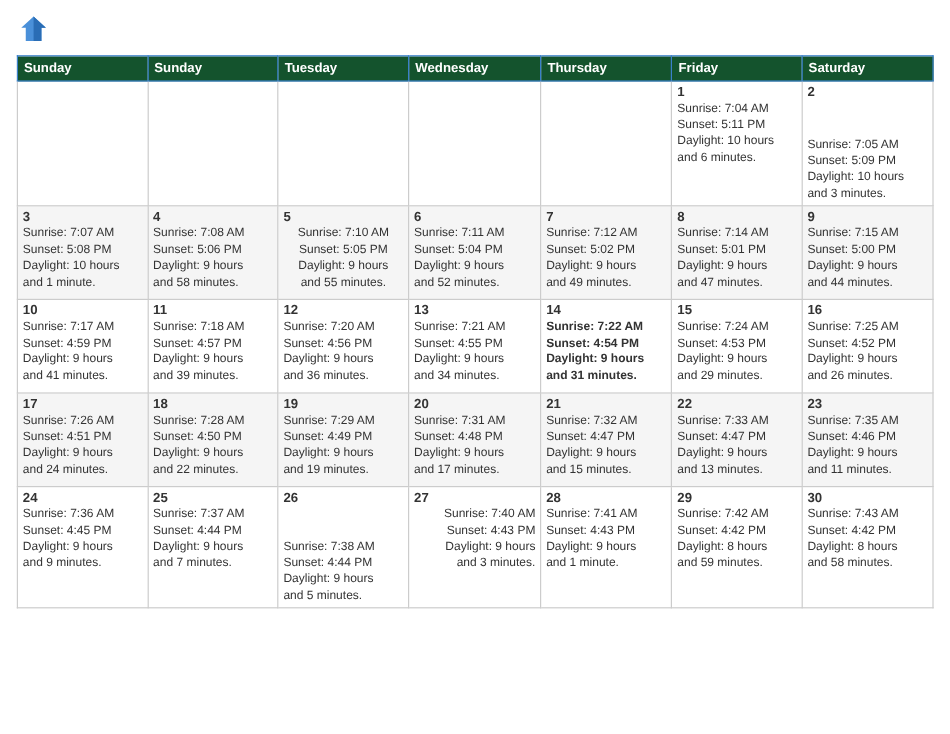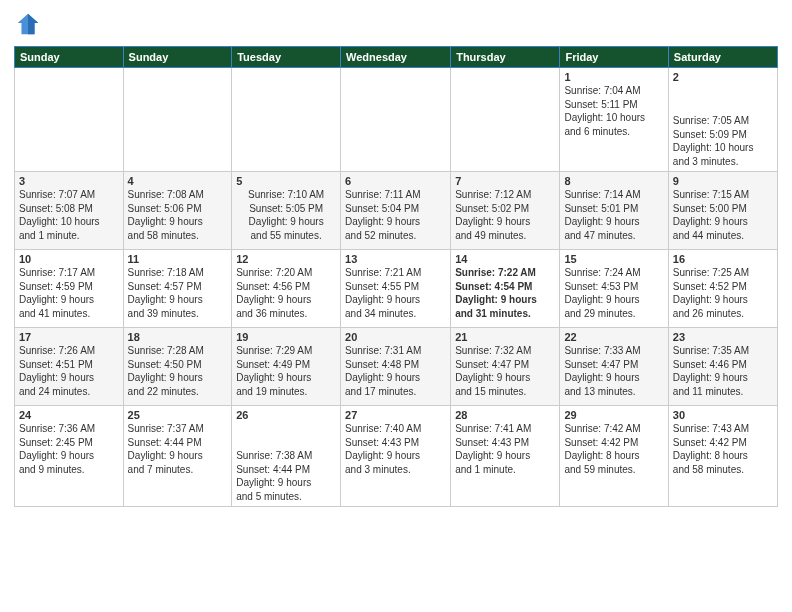--- a/index.html
+++ b/index.html
@@ -306,41 +306,41 @@
             <div class="day-info" style="white-space: pre-line;">Sunrise: 7:35 AM
 Sunset: 4:46 PM
 Daylight: 9 hours
 and 11 minutes.</div>
           </td>
         </tr>
         <tr>
           <td>
             <span class="day-num">24</span>
             <div class="day-info" style="white-space: pre-line;">Sunrise: 7:36 AM
-Sunset: 2:45 PM
+Sunset: 4:45 PM
 Daylight: 9 hours
 and 9 minutes.</div>
           </td>
           <td>
             <span class="day-num">25</span>
             <div class="day-info" style="white-space: pre-line;">Sunrise: 7:37 AM
 Sunset: 4:44 PM
 Daylight: 9 hours
 and 7 minutes.</div>
           </td>
           <td>
             <span class="day-num">26</span>
             <div class="day-info" style="white-space: pre-line; margin-top: 28px;">Sunrise: 7:38 AM
 Sunset: 4:44 PM
 Daylight: 9 hours
 and 5 minutes.</div>
           </td>
           <td>
             <span class="day-num">27</span>
-            <div class="day-info" style="white-space: pre-line;">Sunrise: 7:40 AM
+            <div class="day-info" style="white-space: pre-line; text-align: right;">Sunrise: 7:40 AM
 Sunset: 4:43 PM
 Daylight: 9 hours
 and 3 minutes.</div>
           </td>
           <td>
             <span class="day-num">28</span>
             <div class="day-info" style="white-space: pre-line;">Sunrise: 7:41 AM
 Sunset: 4:43 PM
 Daylight: 9 hours
 and 1 minute.</div>

